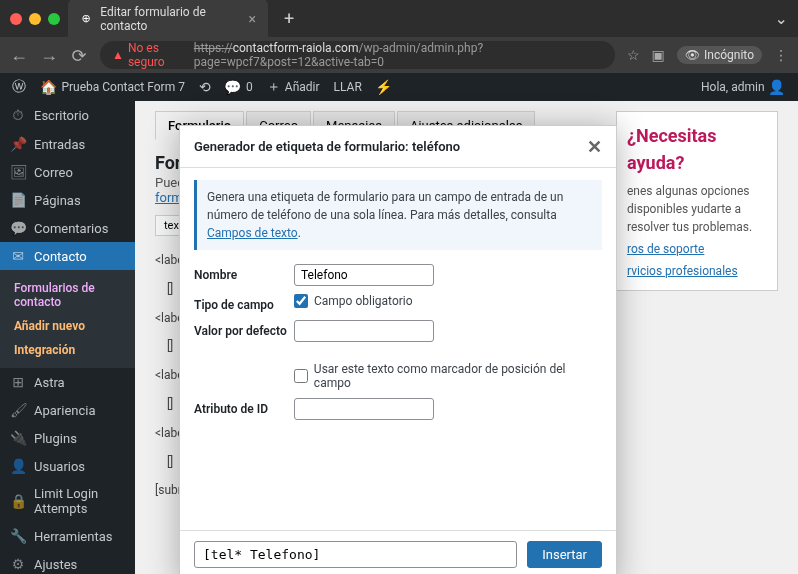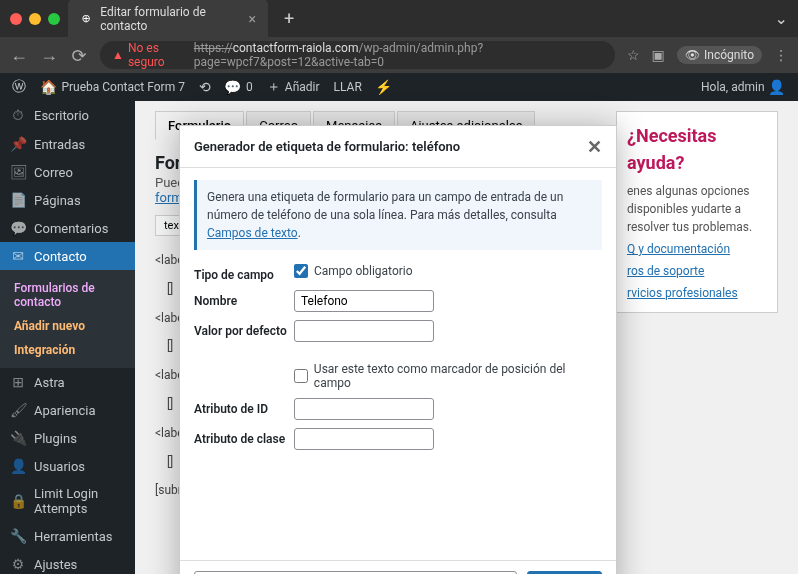--- a/index.html
+++ b/index.html
@@ -242,68 +242,63 @@
       <div class="line">    []</div>
       <div class="line">&lt;labe</div>
       <div class="line">    []</div>
       <div class="line">[subm</div>
     </div>
 
     <div class="help-box">
       <h3>¿Necesitas ayuda?</h3>
       <span>enes algunas opciones disponibles</span>
       <span>yudarte a resolver tus problemas.</span>
-      <a>Q y documentación</a>
       <a>ros de soporte</a>
       <a>rvicios profesionales</a>
     </div>
   </div>
 </div>
 
 <div class="modal-overlay">
   <div class="modal">
     <div class="modal-head">
       <span>Generador de etiqueta de formulario: teléfono</span>
       <span class="modal-close">✕</span>
     </div>
     <div class="modal-notice">
       <span>Genera una etiqueta de formulario para un campo de entrada de un número de teléfono de una sola línea. Para más detalles, consulta </span><a>Campos de texto</a>.
     </div>
     <div class="modal-body">
+      <div class="field-row">
+        <div class="field-label">Nombre</div>
+        <div class="field-ctrl"><input type="text" value="Telefono" style=""></div>
+      </div>
       <div class="field-row">
         <div class="field-label">Tipo de campo</div>
         <div class="field-ctrl">
           <label class="chk">
             <input type="checkbox" checked="" style="">
             <span>Campo obligatorio</span>
           </label>
         </div>
-      </div>
-      <div class="field-row">
-        <div class="field-label">Nombre</div>
-        <div class="field-ctrl"><input type="text" value="Telefono" style=""></div>
       </div>
       <div class="field-row">
         <div class="field-label">Valor por defecto</div>
         <div class="field-ctrl">
           <input type="text" value="" style="">
           <label class="chk chk-sub">
             <input type="checkbox" style="">
             <span>Usar este texto como marcador de posición del campo</span>
           </label>
         </div>
       </div>
       <div class="field-row">
         <div class="field-label">Atributo de ID</div>
         <div class="field-ctrl"><input type="text" value="" style=""></div>
       </div>
-      <div class="field-row">
-        <div class="field-label">Atributo de clase</div>
-        <div class="field-ctrl"><input type="text" value="" style=""></div>
-      </div>
       <div class="modal-spacer"></div>
     </div>
     <div class="modal-foot">
       <div class="insert-row">
         <input type="text" class="codebox" value="[tel* Telefono]" style="">
         <button class="btn-insert">Insertar</button>
       </div>
 
     </div>
   </div>

